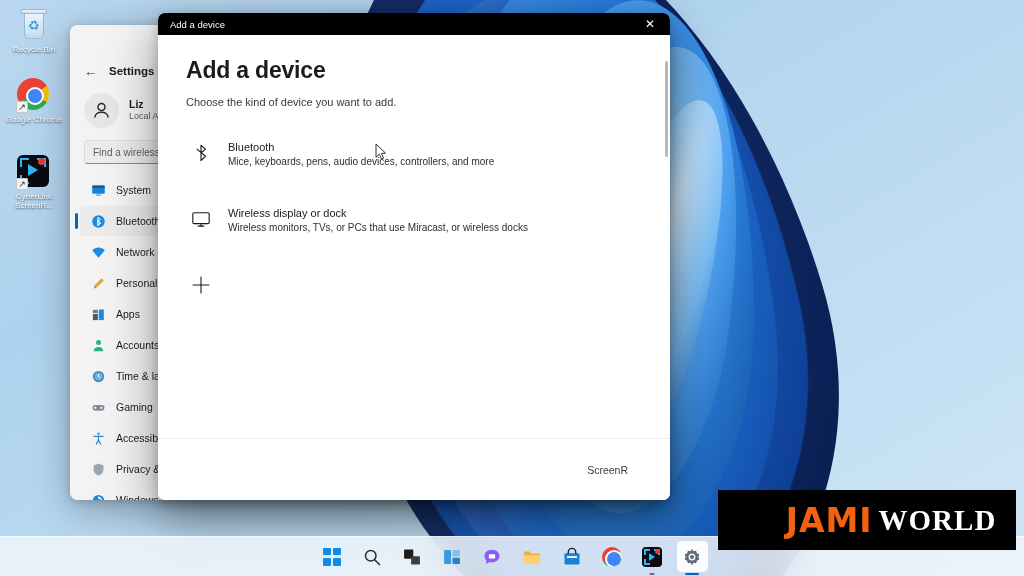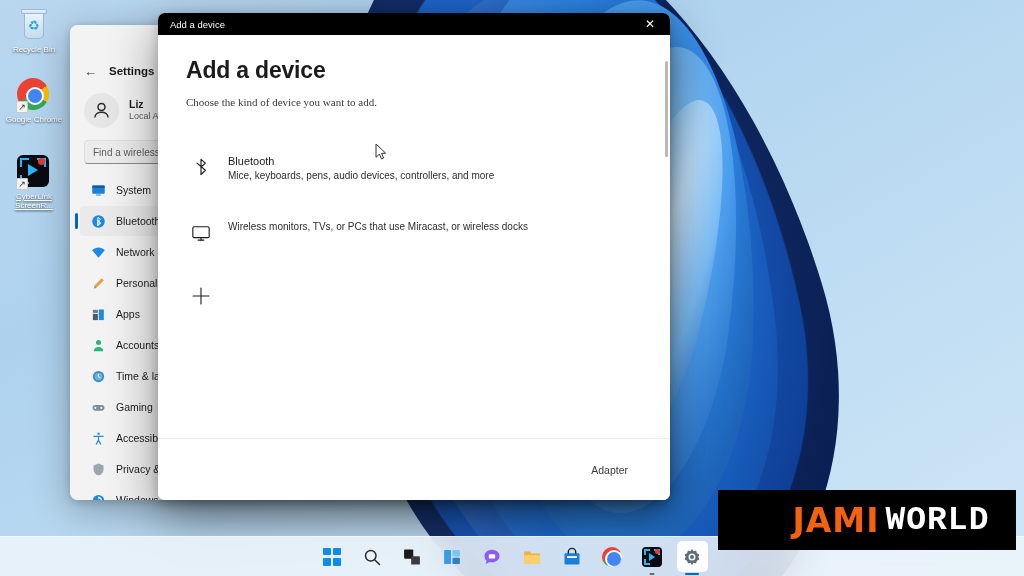--- a/index.html
+++ b/index.html
@@ -277,21 +277,21 @@
     flex: 1;
     padding: 22px 28px 0 28px;
     position: relative;
     overflow: hidden;
   }
   .dlg-h1 {
     font-size: 23px; font-weight: 700; color: #1b1b1b;
     letter-spacing: -0.2px;
     margin-bottom: 12px;
   }
-  .dlg-sub { font-size: 11px; color: #3a3a3a; margin-bottom: 40px; font-family: Liberation Serif, serif; }
+  .dlg-sub { font-size: 11px; color: #3a3a3a; margin-bottom: 26px; }
   .dev-opt {
     display: flex; align-items: flex-start; gap: 16px;
     padding: 7px 6px 7px 4px;
     border-radius: 4px;
     margin-bottom: 26px;
   }
   .dev-ico {
     width: 22px; height: 22px; flex: 0 0 auto;
     display: flex; align-items: center; justify-content: center;
     color: #1b1b1b;
@@ -367,21 +367,21 @@
   #watermark {
     position: absolute;
     left: 718px; top: 490px;
     width: 298px; height: 60px;
     background: #000000;
     display: flex; align-items: center; justify-content: center;
     gap: 6px;
     letter-spacing: 1px;
   }
   .wm-a { font-size: 33px; font-weight: 800; color: #f4620f; font-family: "DejaVu Sans", sans-serif; margin-left: 48px; }
-  .wm-b { font-size: 33px; font-weight: 800; color: #ffffff; font-family: Liberation Mono, monospace; }
+  .wm-b { font-size: 29px; font-weight: 800; color: #ffffff; font-family: Liberation Serif, serif; }
 </style>
 </head>
 <body>
 
 <div id="desktop">
 
   <div class="bloom-wrap">
     <div class="petal p-dark-a"></div>
     <div class="petal p1"></div>
     <div class="petal p2"></div>
@@ -412,21 +412,21 @@
     <div class="glyph">
       <div class="cyber-ic">
         <div class="cy-br cy-tl"></div>
           <div class="cy-br cy-tr"></div>
           <div class="cy-br cy-bl"></div>
         <div class="cy-play"></div>
           <div class="cy-dot"></div>
       </div>
       <div class="shortcut-badge">↗</div>
     </div>
-    <div class="label" style="white-space:pre-line;text-decoration:underline;">CyberLink
+    <div class="label" style="white-space:pre-line;">CyberLink
 ScreenR...</div>
   </div>
 
   <div id="settings-window">
 
     <div class="sw-titlebar">
       <div class="win-ctl">─</div>
       <div class="win-ctl">☐</div>
       <div class="win-ctl close">✕</div>
     </div>
@@ -633,37 +633,38 @@
 
       <div class="dev-opt">
         <span class="dev-ico">
           <svg viewBox="0 0 24 24" stroke="#1b1b1b" stroke-width="1.35" fill="none">
             <rect x="2.2" y="4.5" width="19.6" height="13" rx="1.4"></rect>
             <path d="M8.5 20.5h7" stroke-linecap="round"></path>
             <path d="M12 17.5v3" stroke-linecap="round"></path>
           </svg>
         </span>
         <div class="dev-txt">
+          <div class="dev-name">Wireless display or dock</div>
           <div class="dev-desc">Wireless monitors, TVs, or PCs that use Miracast, or wireless docks</div>
         </div>
       </div>
 
       <div class="dev-opt">
         <span class="dev-ico">
           <svg viewBox="0 0 24 24" stroke="#1b1b1b" stroke-width="1.35" stroke-linecap="round">
             <path d="M12 2.5v19M2.5 12h19"></path>
           </svg>
         </span>
       </div>
 
       <div class="dlg-scrollbar"></div>
     </div>
 
     <div class="dlg-footer">
-      <button class="btn-cancel">Adapter</button>
+      <button class="btn-cancel">ScreenR</button>
     </div>
   </div>
 
   <svg id="cursor" viewBox="0 0 12 18">
     <path d="M1 1 1 14.2 4.4 11.2 6.6 16 8.6 15 6.5 10.4 10.6 10.2Z" fill="#ffffff" stroke="#333" stroke-width="1"></path>
   </svg>
 
   <div id="taskbar">
 
     <div class="tb-btn">

